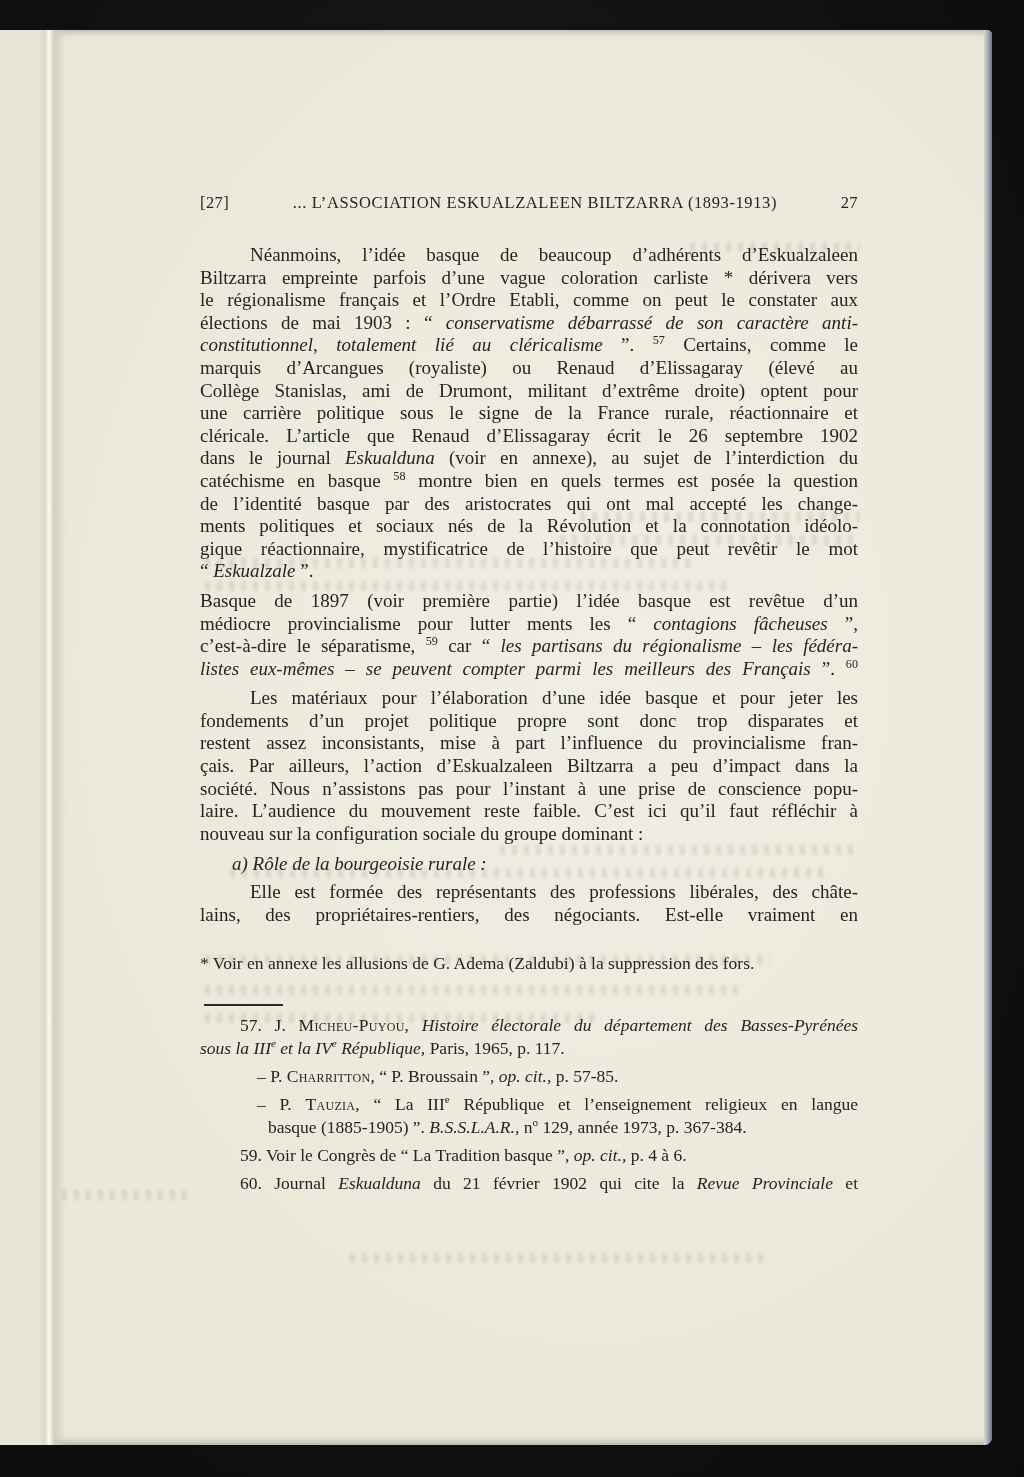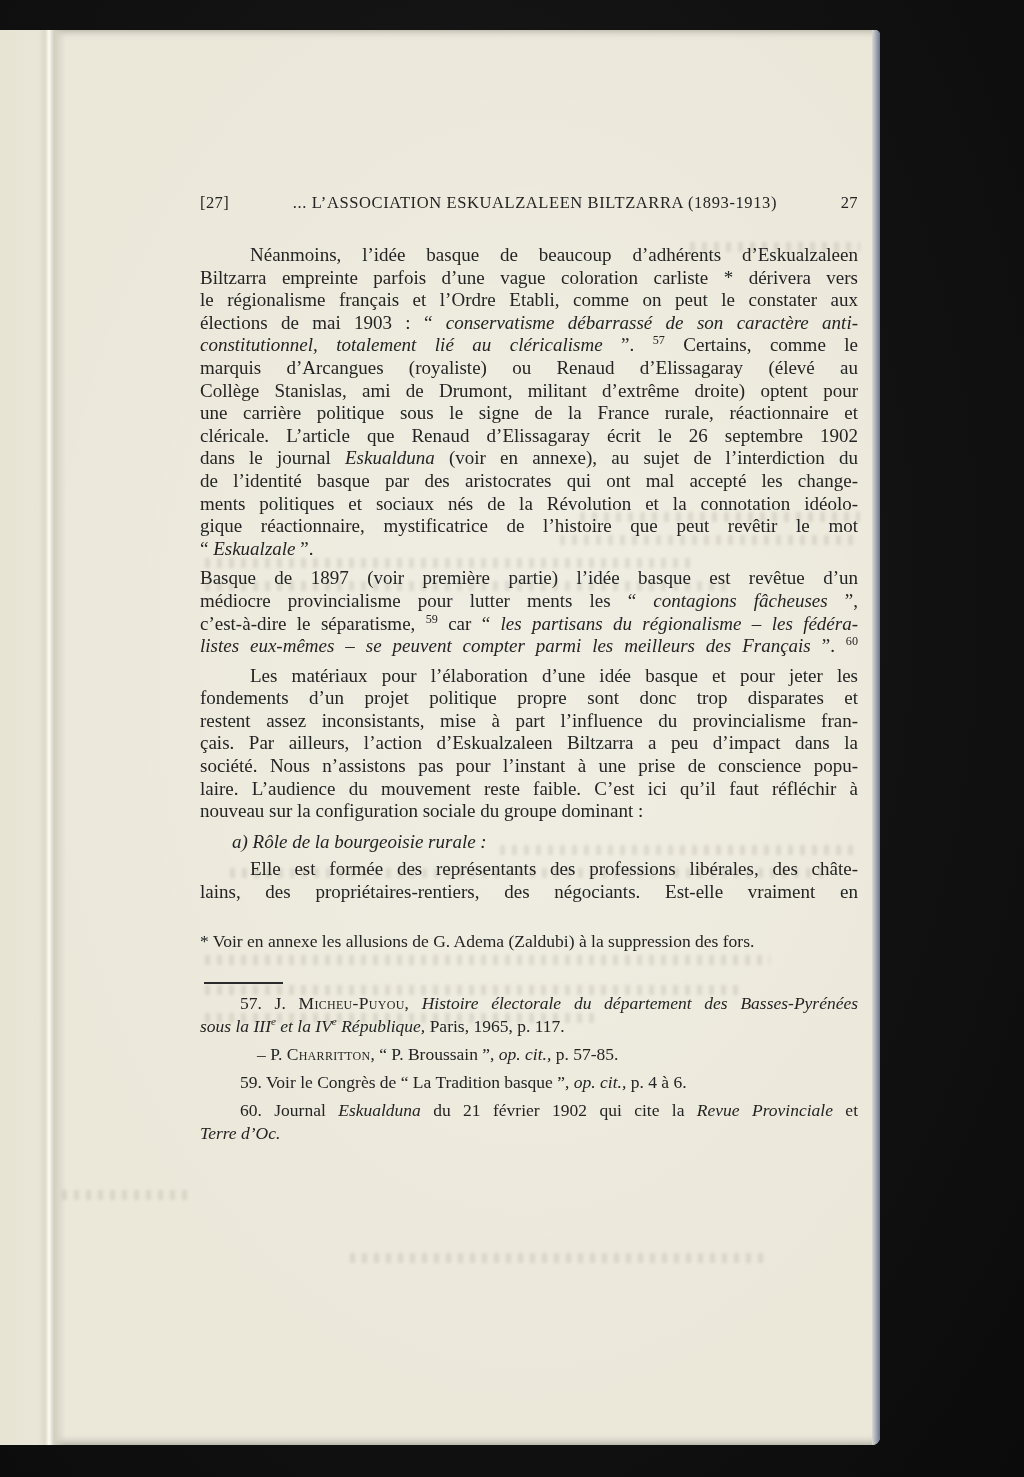--- a/index.html
+++ b/index.html
@@ -2,21 +2,21 @@
 <html><head>
 <meta charset="utf-8">
 <style>
   html,body{margin:0;padding:0;}
   body{
     width:1024px;height:1477px;position:relative;overflow:hidden;
     background:radial-gradient(ellipse at 45% 40%, #1d1d1d 0%, #121212 55%, #0b0b0b 100%);
     font-family:"Liberation Serif", serif;
   }
   .page{
-    position:absolute;left:0;top:30px;width:880px;height:1415px;
+    position:absolute;left:0;top:30px;width:992px;height:1415px;
     background:
       radial-gradient(ellipse at 60% 45%, rgba(255,255,255,0.25), rgba(255,255,255,0) 70%),
       #ebe8da;
     border-radius:0 5px 8px 0;
     box-shadow:inset 0 7px 9px -7px rgba(0,0,0,.35), inset 0 -8px 10px -7px rgba(0,0,0,.35);
   }
   .gutter{
     position:absolute;left:0;top:0;bottom:0;width:66px;pointer-events:none;
     background:linear-gradient(90deg,
       #e7e4d4 0px,#e9e6d8 38px,#dcd9ca 45px,#fcfbf3 49px,#d2cfc0 54px,
@@ -93,20 +93,21 @@
           <div class="tl just" style="padding-left: 50px;"><span>Néanmoins, l’idée basque de beaucoup d’adhérents d’Eskualzaleen</span></div>
           <div class="tl just"><span>Biltzarra empreinte parfois d’une vague coloration carliste * dérivera vers</span></div>
           <div class="tl just"><span>le régionalisme français et l’Ordre Etabli, comme on peut le constater aux</span></div>
           <div class="tl just"><span>élections de mai 1903 : “ </span><span class="r-i">conservatisme débarrassé de son caractère anti-</span></div>
           <div class="tl just"><span class="r-i">constitutionnel, totalement lié au cléricalisme</span><span> ”. </span><span class="r-sup">57</span><span> Certains, comme le</span></div>
           <div class="tl just"><span>marquis d’Arcangues (royaliste) ou Renaud d’Elissagaray (élevé au</span></div>
           <div class="tl just"><span>Collège Stanislas, ami de Drumont, militant d’extrême droite) optent pour</span></div>
           <div class="tl just"><span>une carrière politique sous le signe de la France rurale, réactionnaire et</span></div>
           <div class="tl just"><span>cléricale. L’article que Renaud d’Elissagaray écrit le 26 septembre 1902</span></div>
           <div class="tl just"><span>dans le journal </span><span class="r-i">Eskualduna</span><span> (voir en annexe), au sujet de l’interdiction du</span></div>
+          <div class="tl just"><span>catéchisme en basque </span><span class="r-sup">58</span><span> montre bien en quels termes est posée la question</span></div>
           <div class="tl just"><span>de l’identité basque par des aristocrates qui ont mal accepté les change-</span></div>
           <div class="tl just"><span>ments politiques et sociaux nés de la Révolution et la connotation idéolo-</span></div>
           <div class="tl just"><span>gique réactionnaire, mystificatrice de l’histoire que peut revêtir le mot</span></div>
           <div class="tl left"><span>“ </span><span class="r-i">Eskualzale</span><span> ”.</span></div>
         </div>
       <div class="para">
           <div class="tl just"><span>Basque de 1897 (voir première partie) l’idée basque est revêtue d’un</span></div>
           <div class="tl just"><span>médiocre provincialisme pour lutter ments les “ </span><span class="r-i">contagions fâcheuses</span><span> ”,</span></div>
           <div class="tl just"><span>c’est-à-dire le séparatisme, </span><span class="r-sup">59</span><span> car “ </span><span class="r-i">les partisans du régionalisme – les fédéra-</span></div>
           <div class="tl just"><span class="r-i">listes eux-mêmes – se peuvent compter parmi les meilleurs des Français</span><span> ”. </span><span class="r-sup">60</span></div>
@@ -137,23 +138,24 @@
 
     <div class="fn">
       <div class="fn-item first">
           <div class="tl just" style="padding-left: 40px;"><span>57. J. </span><span class="r-sc">Micheu-Puyou</span><span>, </span><span class="r-i">Histoire électorale du département des Basses-Pyrénées</span></div>
           <div class="tl left"><span class="r-i">sous la III</span><span class="r-isup">e</span><span class="r-i"> et la IV</span><span class="r-isup">e</span><span class="r-i"> République,</span><span> Paris, 1965, p. 117.</span></div>
         </div>
       <div class="fn-item">
           <div class="tl left" style="padding-left: 57px;"><span>– P. </span><span class="r-sc">Charritton</span><span>, “ P. Broussain ”, </span><span class="r-i">op. cit.,</span><span> p. 57-85.</span></div>
         </div>
       <div class="fn-item">
+          <div class="tl just" style="padding-left: 57px;"><span>– P. </span><span class="r-sc">Tauzia</span><span>, “ La III</span><span class="r-sup">e</span><span> République et l’enseignement religieux en langue</span></div>
+          <div class="tl left" style="padding-left: 68px;"><span>basque (1885-1905) ”. </span><span class="r-i">B.S.S.L.A.R.,</span><span> n</span><span class="r-sup">o</span><span> 129, année 1973, p. 367-384.</span></div>
         </div>
       <div class="fn-item">
           <div class="tl left" style="padding-left: 40px;"><span>59. Voir le Congrès de “ La Tradition basque ”, </span><span class="r-i">op. cit.,</span><span> p. 4 à 6.</span></div>
         </div>
       <div class="fn-item">
           <div class="tl just" style="padding-left: 40px;"><span>60. Journal </span><span class="r-i">Eskualduna</span><span> du 21 février 1902 qui cite la </span><span class="r-i">Revue Provinciale</span><span> et</span></div>
-          <div class="tl left"><span class="r-i">Terre d’Oc.</span></div>
         </div>
     </div>
   </div>
 </div>
 
 </body></html>

